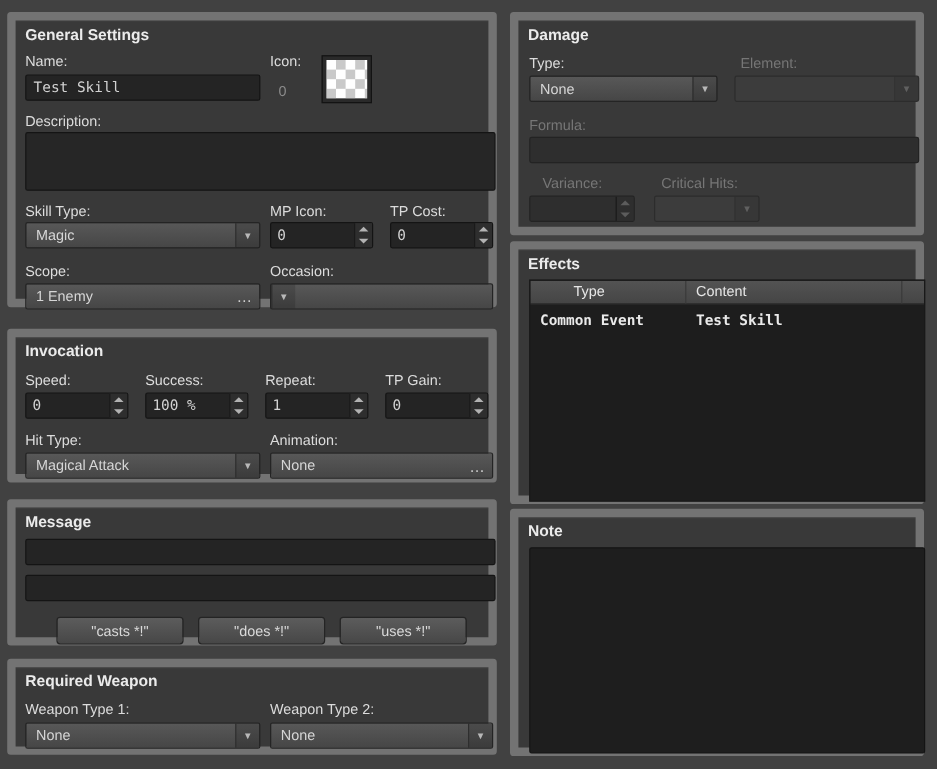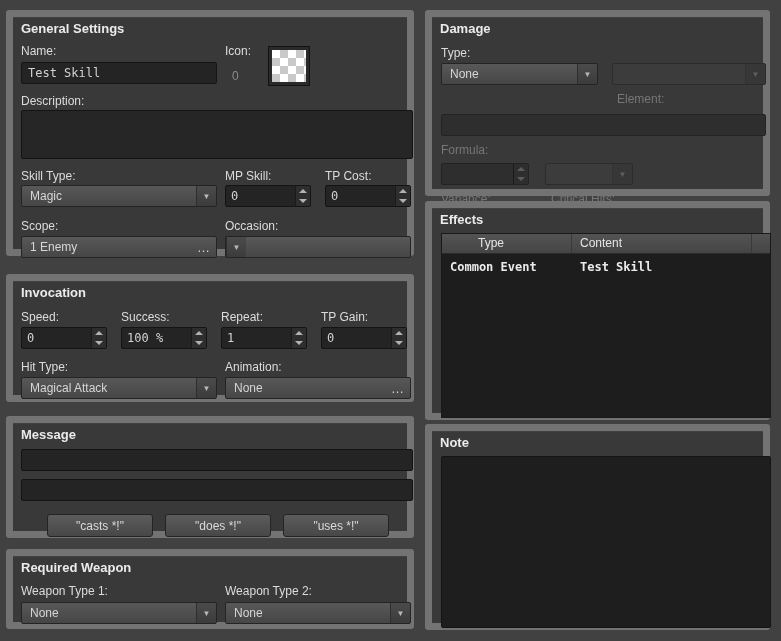--- a/index.html
+++ b/index.html
@@ -18,21 +18,21 @@
     border: 7px solid #737373;
     border-radius: 3px;
     box-shadow: inset 0 1px 0 rgba(255,255,255,.04);
   }
   .gtitle {
     position: absolute; left: 8px; top: 4px;
     font-size: 13px; font-weight: bold; color: #ebebeb;
     white-space: nowrap;
   }
   .lbl { position: absolute; font-size: 12px; color: #dcdcdc; white-space: nowrap; }
-  .lbl.dis { color: #767676; margin-top: 46px; }
+  .lbl.dis { color: #767676; }
 
   .tinput {
     position: absolute; height: 22px;
     background: #242424; border: 1px solid #141414; border-radius: 2px;
     color: #d2d2d2; font-family: "DejaVu Sans Mono", monospace; font-size: 12px;
     line-height: 20px; padding: 0 6px; overflow: hidden; white-space: nowrap;
   }
   .tinput.dis { background: #2e2e2e; border-color: #232323; color: #6a6a6a; }
 
   .tarea {
@@ -144,21 +144,21 @@
 
     <div class="lbl" style="left:8px;top:77px">Description:</div>
     <div class="tarea" style="left:8px;top:93px;width:392px;height:49px"></div>
 
     <div class="lbl" style="left:8px;top:152px">Skill Type:</div>
     <div class="combo" style="left:8px;top:168px;width:196px">
       <span class="cv">Magic</span>
       <span class="ca">▼</span>
     </div>
 
-    <div class="lbl" style="left:212px;top:152px">MP Skill:</div>
+    <div class="lbl" style="left:212px;top:152px">MP Icon:</div>
     <div class="spin" style="left:212px;top:168px;width:86px">
       <div class="sv">0</div>
       <div class="sa">
         <div class="su"></div>
         <div class="sd"></div>
       </div>
     </div>
 
     <div class="lbl" style="left:312px;top:152px">TP Cost:</div>
     <div class="spin" style="left:312px;top:168px;width:86px">
@@ -271,21 +271,21 @@
 
     <div class="lbl dis" style="left:185px;top:29px">Element:</div>
     <div class="combo dis" style="left:180px;top:46px;width:154px">
       <span class="cv"></span>
       <span class="ca">▼</span>
     </div>
 
     <div class="lbl dis" style="left:9px;top:80px">Formula:</div>
     <div class="tinput dis" style="left:9px;top:97px;width:325px"></div>
 
-    <div class="lbl dis" style="left:9px;top:129px">Variance:</div>
+    <div class="lbl dis" style="left:20px;top:129px">Variance:</div>
     <div class="spin dis" style="left:9px;top:146px;width:88px">
       <div class="sv"></div>
       <div class="sa">
         <div class="su"></div>
         <div class="sd"></div>
       </div>
     </div>
 
     <div class="lbl dis" style="left:119px;top:129px">Critical Hits:</div>
     <div class="combo dis" style="left:113px;top:146px;width:88px">

